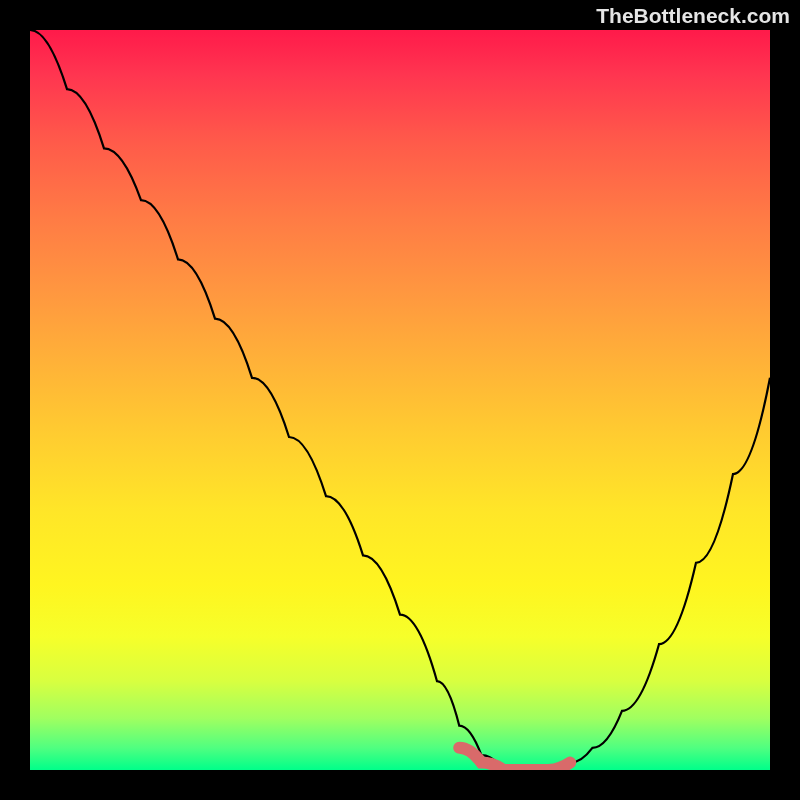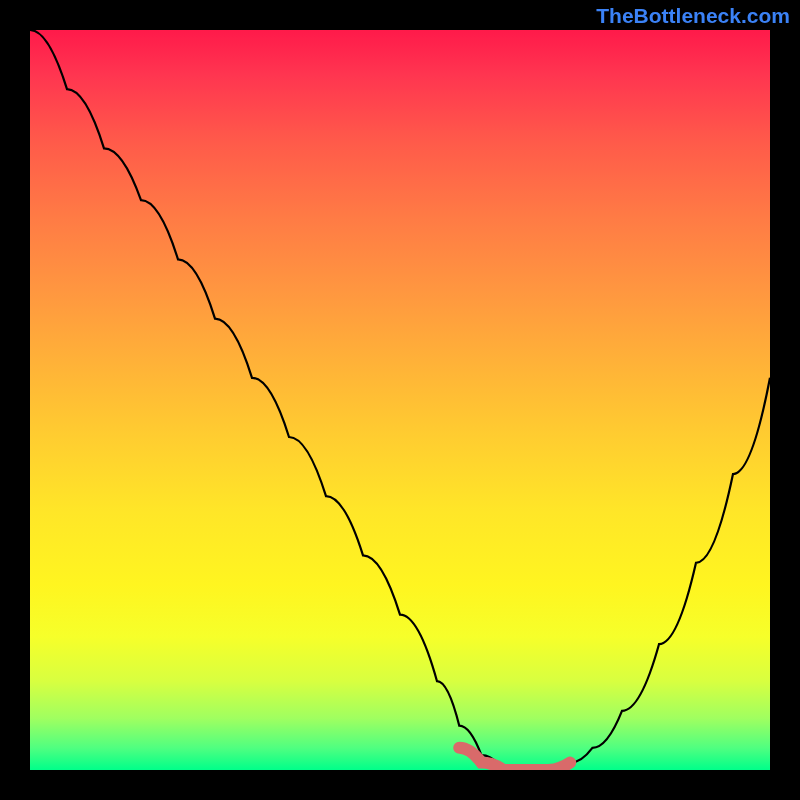--- a/index.html
+++ b/index.html
@@ -10,21 +10,21 @@
     background: #000;
     position: relative;
     overflow: hidden;
   }
   .watermark {
     position: absolute;
     top: 4px;
     right: 10px;
     font-family: Arial, sans-serif;
     font-size: 21px;
-    color: #3b82f6;
+    color: #e5e5e5;
     font-weight: bold;
     z-index: 10;
   }
   .plot-area {
     position: absolute;
     left: 30px;
     top: 30px;
     width: 740px;
     height: 740px;
     background: linear-gradient(to bottom,

